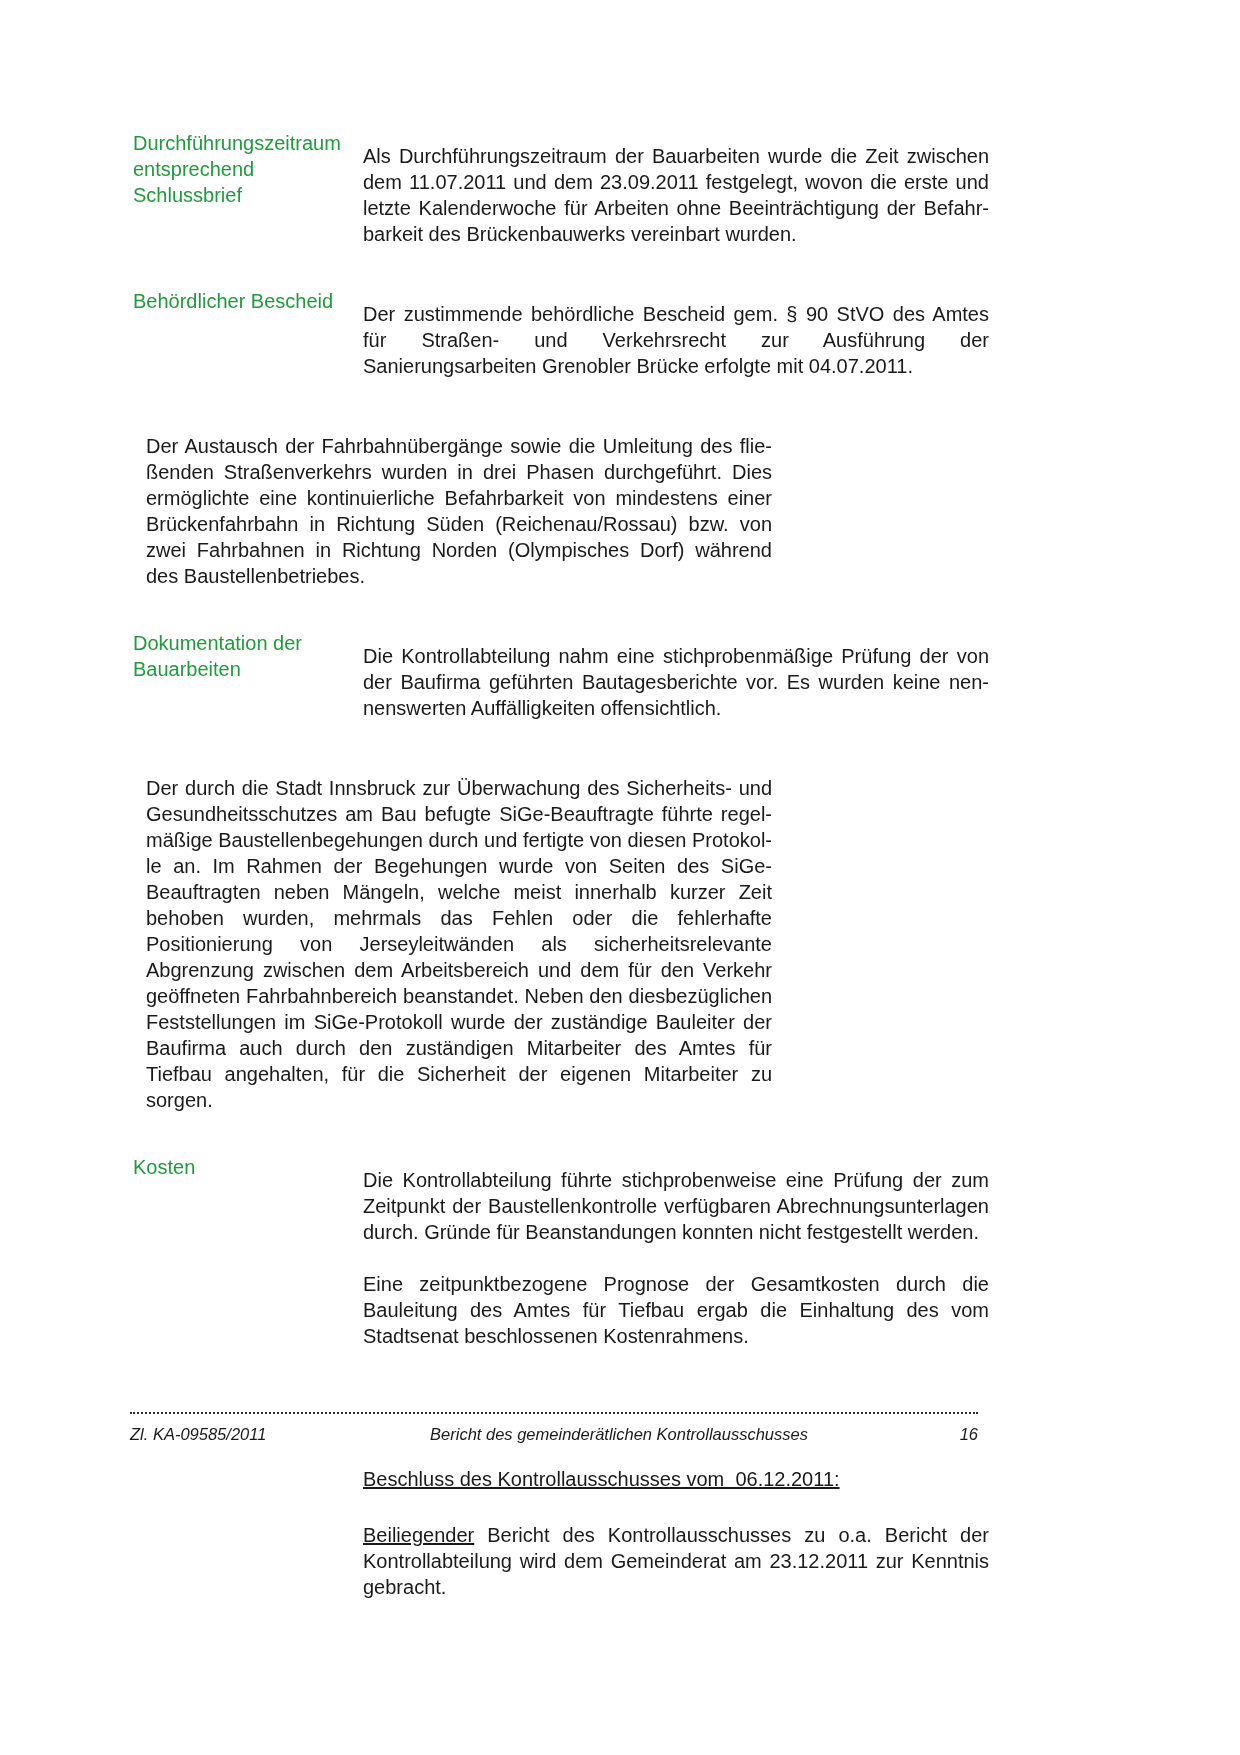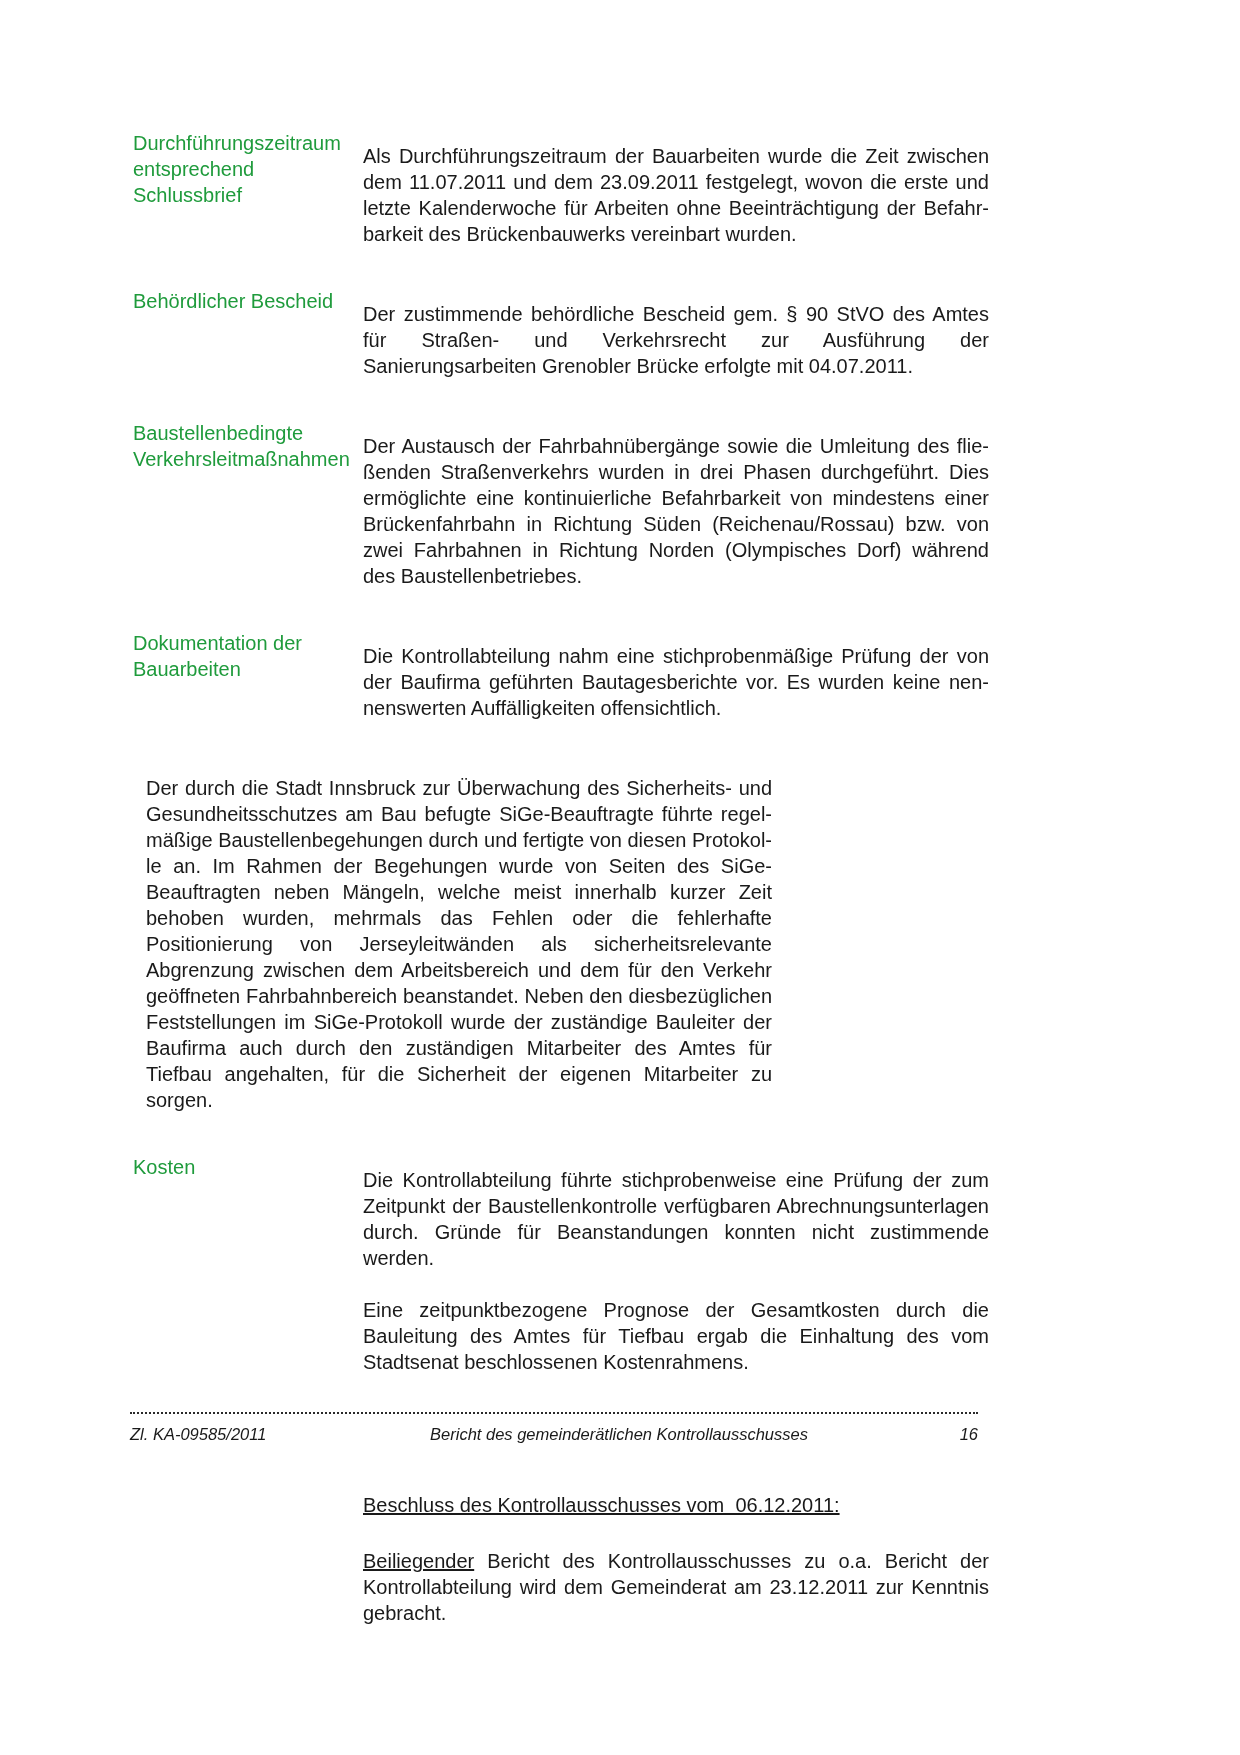--- a/index.html
+++ b/index.html
@@ -99,21 +99,20 @@
     </section>
 
     <section class="row">
       <div class="label">Behördlicher Bescheid</div>
       <div class="body">
         <p>Der zustimmende behördliche Bescheid gem. § 90 StVO des Amtes für Straßen- und Verkehrsrecht zur Ausführung der Sanierungsarbeiten Grenobler Brücke erfolgte mit 04.07.2011.</p>
       </div>
     </section>
 
     <section class="row">
-      <div class="label">Baustellenbedingte Verkehrsleitmaßnahmen</div>
       <div class="body">
         <p>Der Austausch der Fahrbahnübergänge sowie die Umleitung des flie­ßenden Straßenverkehrs wurden in drei Phasen durchgeführt. Dies ermöglichte eine kontinuierliche Befahrbarkeit von mindestens einer Brückenfahrbahn in Richtung Süden (Reichenau/Rossau) bzw. von zwei Fahrbahnen in Richtung Norden (Olympisches Dorf) während des Baustellenbetriebes.</p>
       </div>
     </section>
 
     <section class="row">
       <div class="label">Dokumentation der Bauarbeiten</div>
       <div class="body">
         <p>Die Kontrollabteilung nahm eine stichprobenmäßige Prüfung der von der Baufirma geführten Bautagesberichte vor. Es wurden keine nen­nenswerten Auffälligkeiten offensichtlich.</p>
       </div>
@@ -121,21 +120,21 @@
 
     <section class="row">
       <div class="body">
         <p>Der durch die Stadt Innsbruck zur Überwachung des Sicherheits- und Gesundheitsschutzes am Bau befugte SiGe-Beauftragte führte regel­mäßige Baustellenbegehungen durch und fertigte von diesen Protokol­le an. Im Rahmen der Begehungen wurde von Seiten des SiGe-Beauftragten neben Mängeln, welche meist innerhalb kurzer Zeit beho­ben wurden, mehrmals das Fehlen oder die fehlerhafte Positionierung von Jerseyleitwänden als sicherheitsrelevante Abgrenzung zwischen dem Arbeitsbereich und dem für den Verkehr geöffneten Fahrbahnbe­reich beanstandet. Neben den diesbezüglichen Feststellungen im SiGe-Protokoll wurde der zuständige Bauleiter der Baufirma auch durch den zuständigen Mitarbeiter des Amtes für Tiefbau angehalten, für die Sicherheit der eigenen Mitarbeiter zu sorgen.</p>
       </div>
     </section>
 
     <section class="row">
       <div class="label">Kosten</div>
       <div class="body">
-        <p>Die Kontrollabteilung führte stichprobenweise eine Prüfung der zum Zeitpunkt der Baustellenkontrolle verfügbaren Abrechnungsunterlagen durch. Gründe für Beanstandungen konnten nicht zustimmende werden.</p>
+        <p>Die Kontrollabteilung führte stichprobenweise eine Prüfung der zum Zeitpunkt der Baustellenkontrolle verfügbaren Abrechnungsunterlagen durch. Gründe für Beanstandungen konnten nicht festgestellt werden.</p>
         <p>Eine zeitpunktbezogene Prognose der Gesamtkosten durch die Baulei­tung des Amtes für Tiefbau ergab die Einhaltung des vom Stadtsenat beschlossenen Kostenrahmens.</p>
       </div>
     </section>
 
     <div class="decision">
       <p class="heading">Beschluss des Kontrollausschusses vom  06.12.2011:</p>
       <p><span class="underline">Beiliegender</span><span> Bericht des Kontrollausschusses zu o.a. Bericht der Kontrollabteilung wird dem Gemeinderat am 23.12.2011 zur Kennt­nis gebracht.</span></p>
     </div>
 
   </div>

